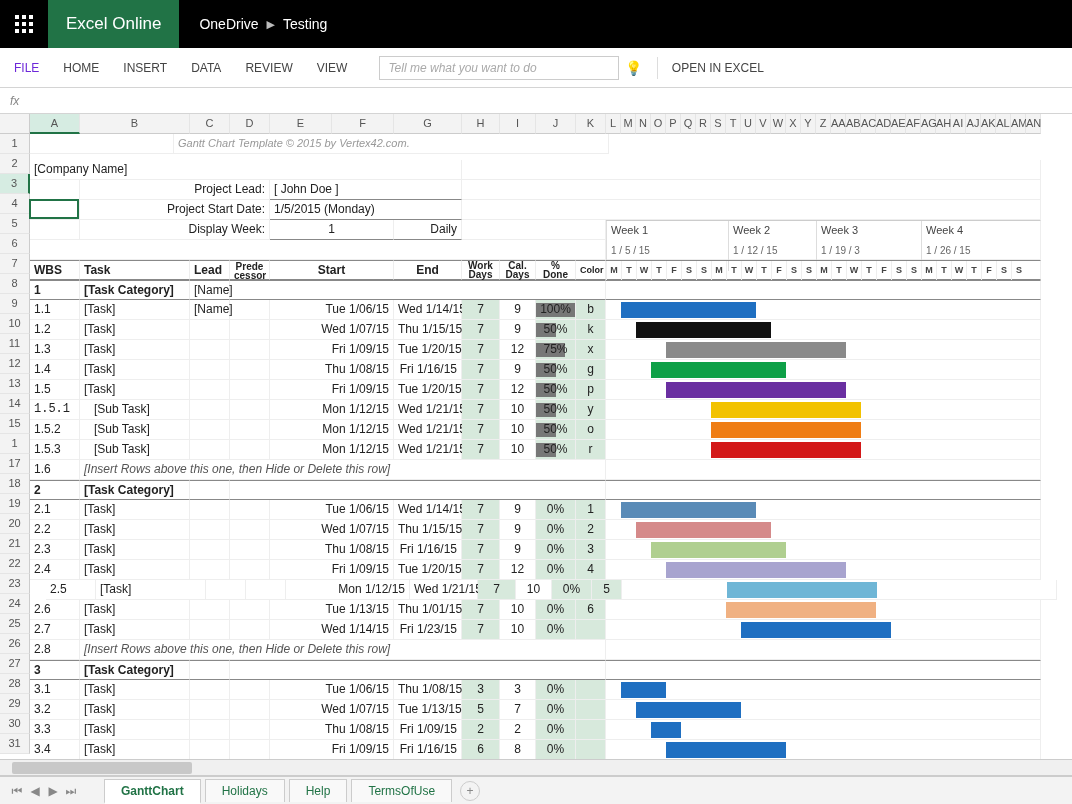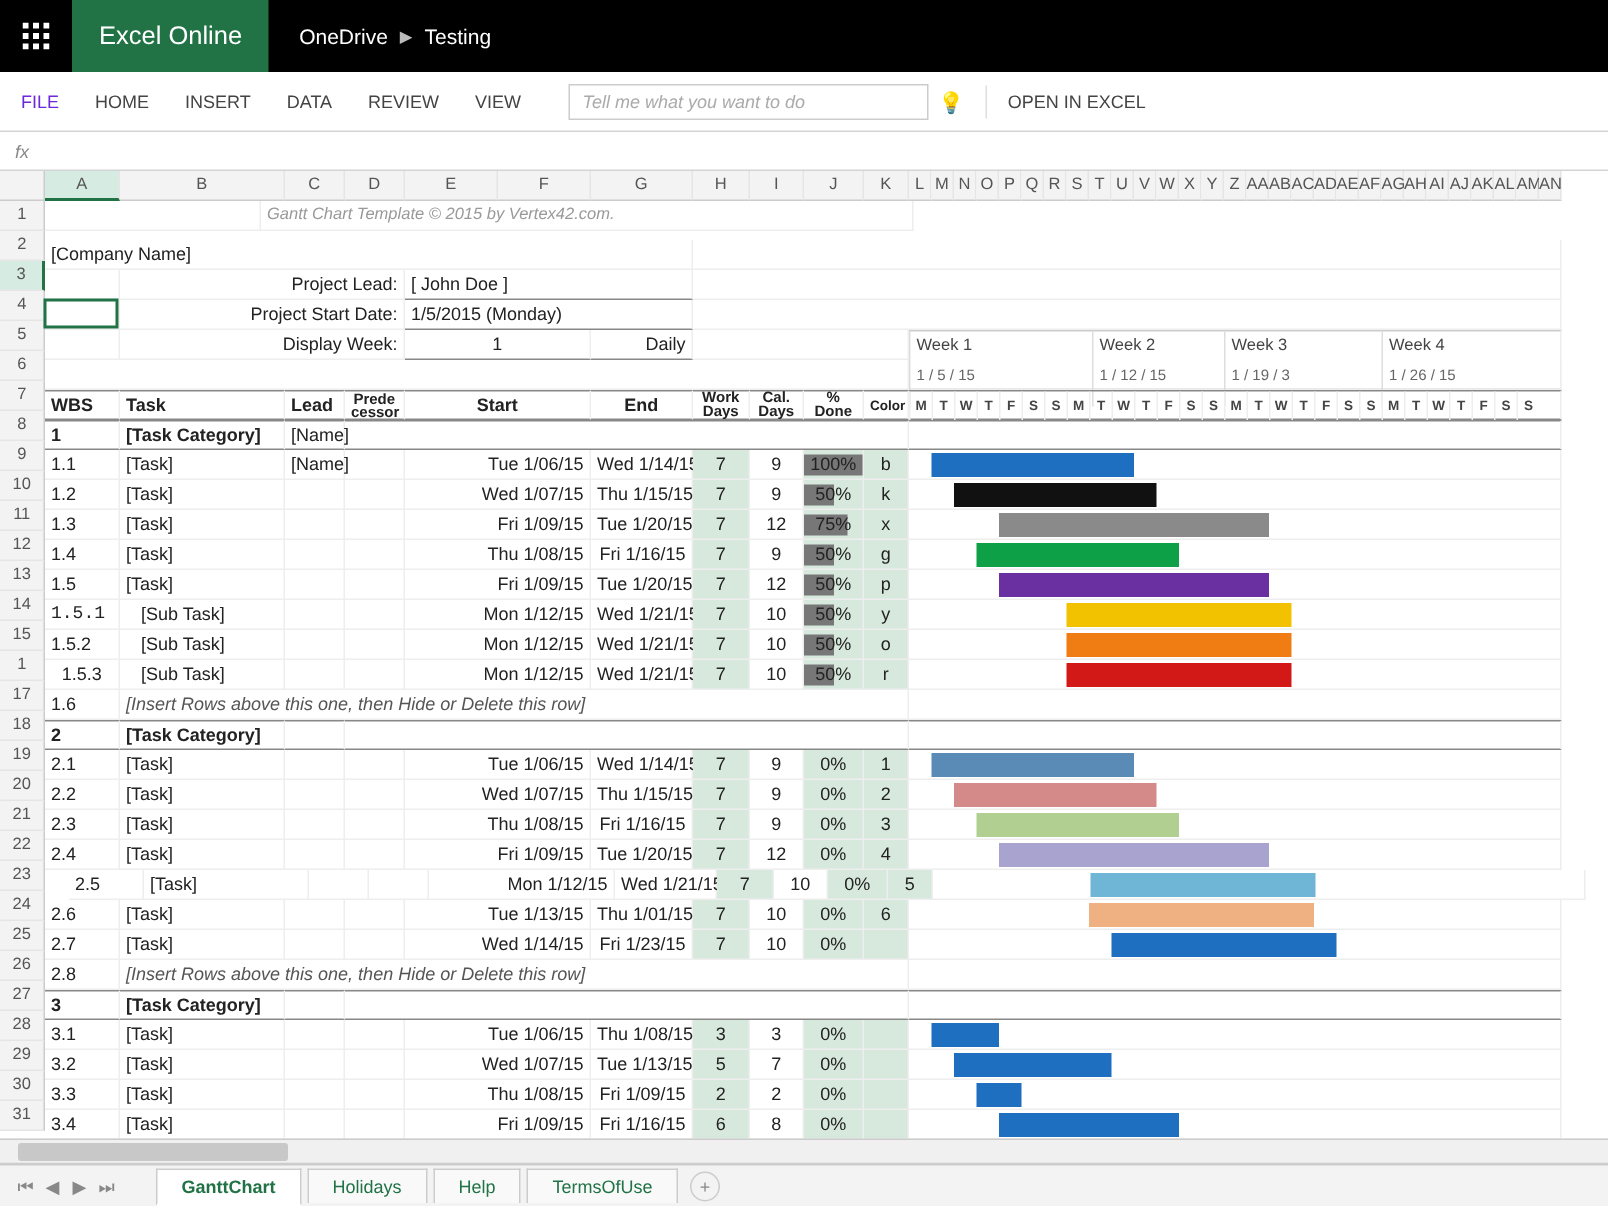--- a/index.html
+++ b/index.html
@@ -401,21 +401,21 @@
         <div class="cell pd center" style="width: 40px;">
           <div class="bar" style="width: 50%;"></div>
           <div class="txt">50%</div>
         </div>
         <div class="cell center color-cell" style="width: 30px;">o</div>
         <div class="cell " style="width: 435px; position: relative; padding: 0px;">
           <div class="gbar" style="left: 105px; width: 150px; top: 2px; background: rgb(239, 125, 20);"></div>
         </div>
       </div>
       <div class="row ">
-        <div class="cell " style="width: 50px; text-align: center;">1.5.3</div>
+        <div class="cell " style="width: 50px;">1.5.3</div>
         <div class="cell " style="width: 110px;">&nbsp;&nbsp;&nbsp;[Sub Task]</div>
         <div class="cell " style="width: 40px;"></div>
         <div class="cell " style="width: 40px;"></div>
         <div class="cell right" style="width: 124px;">Mon 1/12/15</div>
         <div class="cell right" style="width: 68px;">Wed 1/21/15</div>
         <div class="cell center wd" style="width: 38px;">7</div>
         <div class="cell center" style="width: 36px;">10</div>
         <div class="cell pd center" style="width: 40px;">
           <div class="bar" style="width: 50%;"></div>
           <div class="txt">50%</div>

